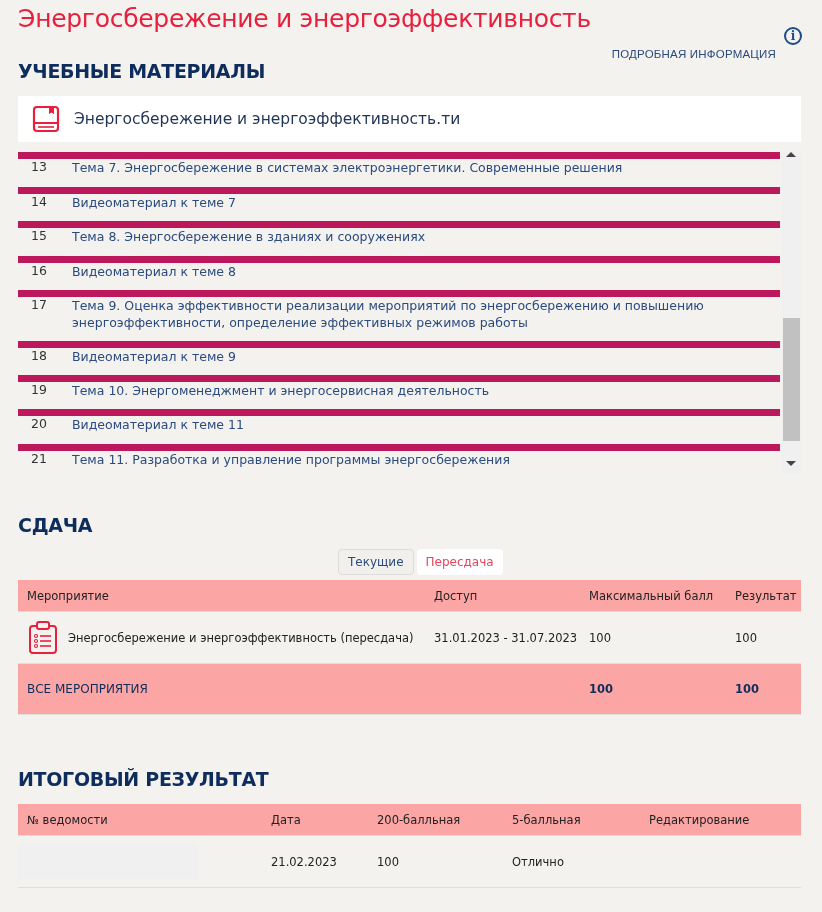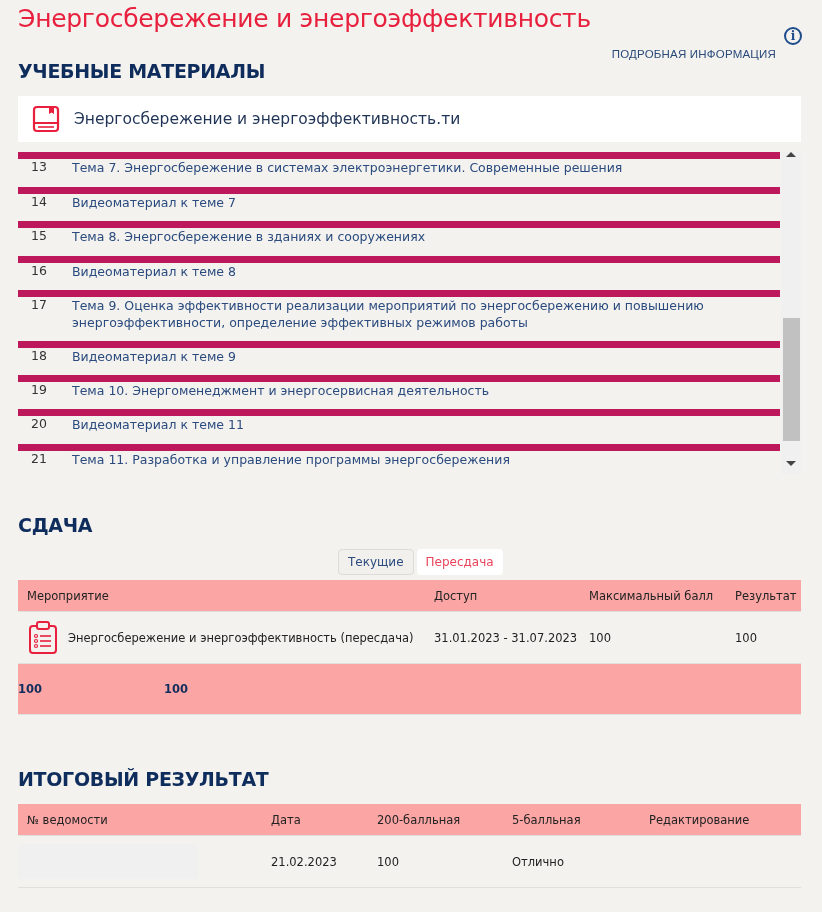--- a/index.html
+++ b/index.html
@@ -132,20 +132,21 @@
         <line x1="12" y1="20" x2="23" y2="20" stroke="#e8203e" stroke-width="1.6"></line>
         <line x1="12" y1="25" x2="23" y2="25" stroke="#e8203e" stroke-width="1.6"></line>
       </svg>
       <span class="td">Энергосбережение и энергоэффективность (пересдача)</span>
     </span>
     <span class="td" style="width:155px">31.01.2023 - 31.07.2023</span>
     <span class="td" style="width:146px">100</span>
     <span class="td">100</span>
   </div>
   <div class="tr white" style="height:51px">
+    <span class="td bold" style="width:571px;padding-left:9px;font-weight:normal;color:#0f2d5c;font-size:12px">ВСЕ МЕРОПРИЯТИЯ</span>
     <span class="td bold" style="width:146px">100</span>
     <span class="td bold">100</span>
   </div>
 </div>
 
 <div class="section-title" style="top:768px">ИТОГОВЫЙ РЕЗУЛЬТАТ</div>
 
 <div class="table" style="top:804px">
   <div class="tr white" style="height:32px">
     <span class="th" style="width:253px;padding-left:9px">№ ведомости</span>

